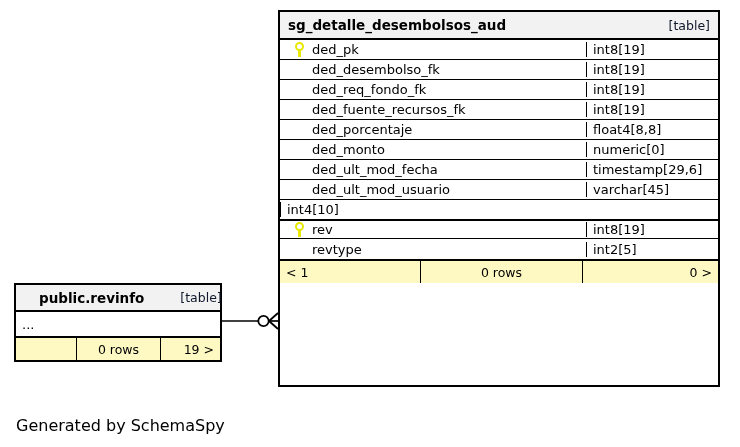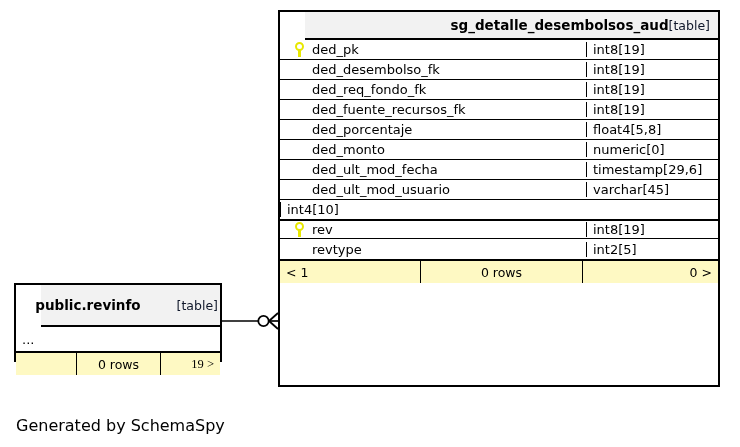--- a/index.html
+++ b/index.html
@@ -21,23 +21,22 @@
     position: absolute;
     box-sizing: border-box;
     border: 2px solid #000000;
     background: #ffffff;
   }
   .tn-header {
     background: #f2f2f2;
     border-bottom: 2px solid #000000;
     display: flex;
     align-items: center;
-    justify-content: flex-end;
-    box-sizing: border-box;
-    margin-left: 25px;
+    justify-content: space-between;
+    box-sizing: border-box;
   }
   .tn-title {
     font-weight: bold;
     font-size: 13.5px;
     white-space: nowrap;
   }
   .tn-kind {
     font-size: 12.5px;
     color: #0f172a;
     white-space: nowrap;
@@ -139,32 +138,32 @@
   #table-main .tn-footer .c0 { width: 140px; }
   #table-main .tn-footer .c1 { width: 162px; }
   #table-main .tn-footer .c2 { width: 136px; }
 
   #table-ref {
     left: 14px;
     top: 283px;
     width: 208px;
     height: 79px;
   }
-  #table-ref .tn-header { height: 42px; padding: 0 2px; gap: 36px; }
+  #table-ref .tn-header { height: 27px; padding: 0 23px; gap: 36px; }
   #table-ref .tn-ellipsis {
     height: 24px;
     display: flex;
     align-items: center;
     padding-left: 6px;
     font-size: 13px;
     box-sizing: border-box;
   }
   #table-ref .tn-footer .c0 { width: 60px; }
   #table-ref .tn-footer .c1 { width: 84px; }
-  #table-ref .tn-footer .c2 { width: 60px; font-family: Liberation Serif, serif; }
+  #table-ref .tn-footer .c2 { width: 60px; }
 
   
   #edge-layer {
     position: absolute;
     left: 0; top: 0;
     width: 740px; height: 447px;
     pointer-events: none;
   }
 
   
@@ -220,21 +219,21 @@
         <span class="name-txt">ded_fuente_recursos_fk</span>
       </div>
       <div class="tn-col-type">int8[19]</div>
     </div>
 
     <div class="tn-row">
       <div class="tn-col-name">
         <span class="key-slot"></span>
         <span class="name-txt">ded_porcentaje</span>
       </div>
-      <div class="tn-col-type">float4[5,8]</div>
+      <div class="tn-col-type">float4[8,8]</div>
     </div>
 
     <div class="tn-row">
       <div class="tn-col-name">
         <span class="key-slot"></span>
         <span class="name-txt">ded_monto</span>
       </div>
       <div class="tn-col-type">numeric[0]</div>
     </div>
 

